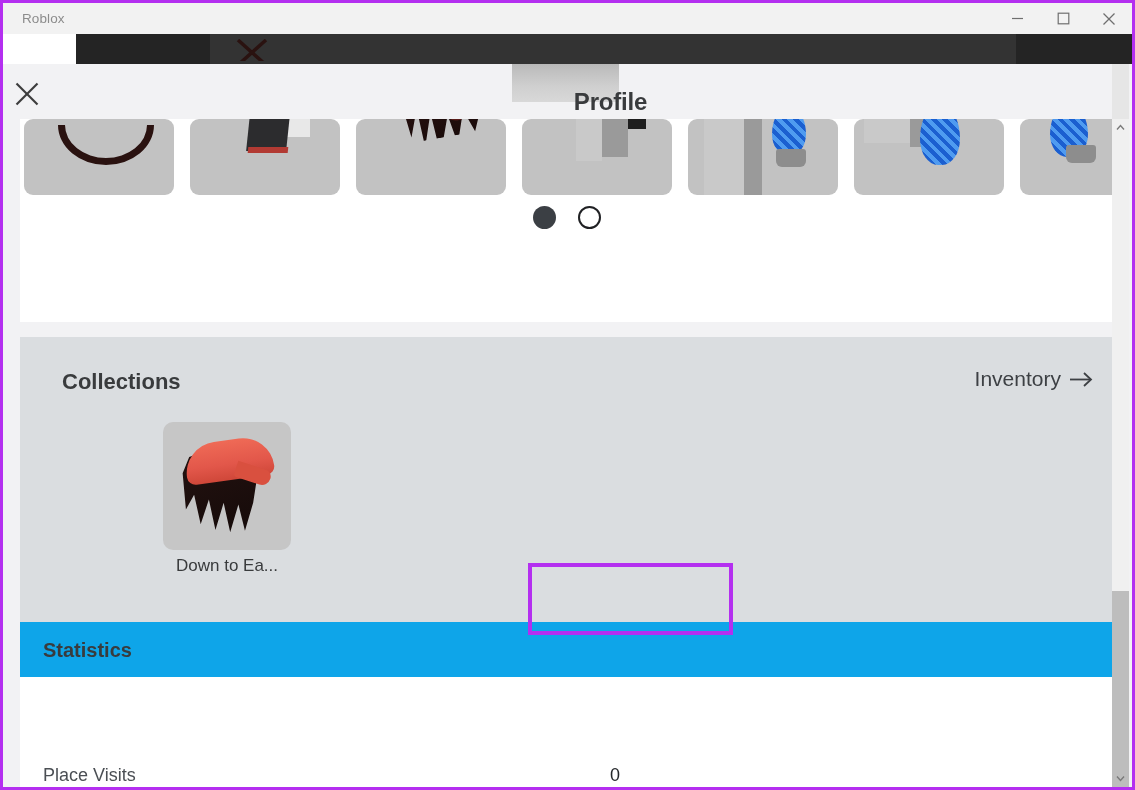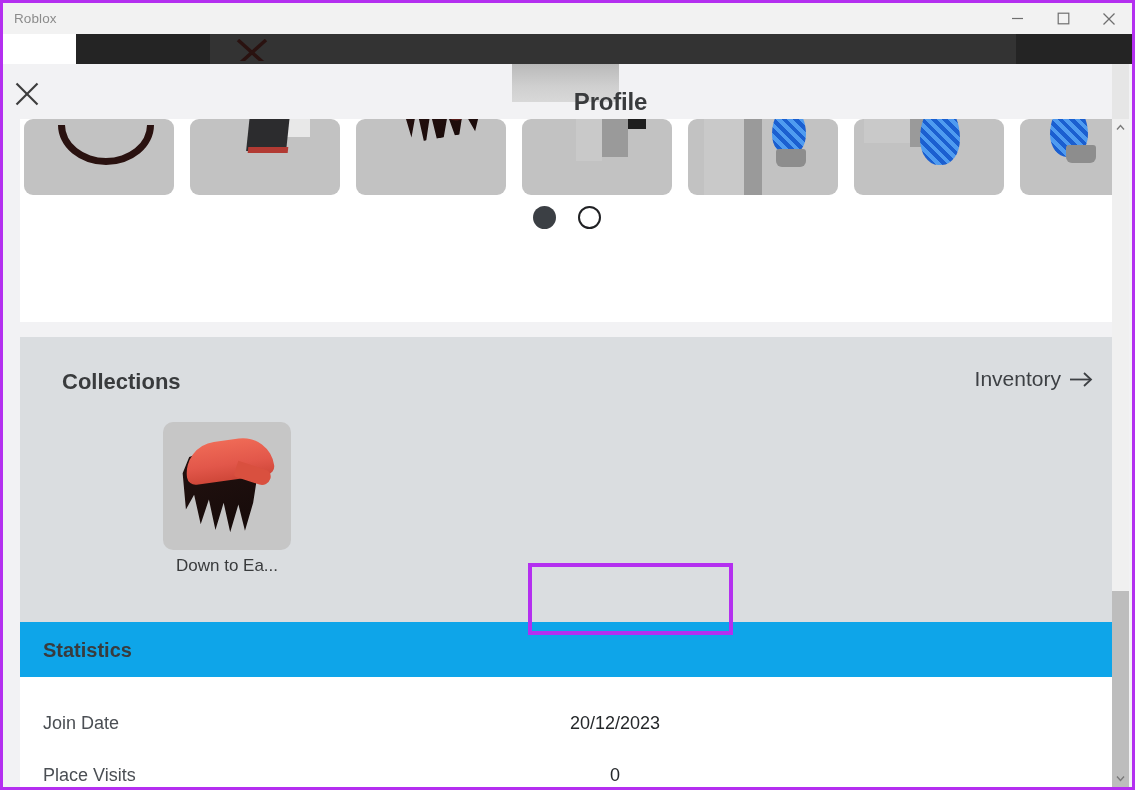--- a/index.html
+++ b/index.html
@@ -30,21 +30,21 @@
   .titlebar {
     position: absolute;
     left: 0; top: 0;
     width: 1129px;
     height: 31px;
     background: #f2f2f2;
     display: flex;
     align-items: center;
   }
   .titlebar-text {
-    margin-left: 11px;
+    margin-left: 19px;
     font-size: 13.5px;
     color: #8c8c8c;
     letter-spacing: 0.1px;
   }
   .win-controls {
     margin-left: auto;
     display: flex;
     height: 31px;
   }
   .win-btn {
@@ -539,24 +539,20 @@
             </div>
             <div class="collect-label">Down to Ea...</div>
           </div>
         </div>
       </div>
 
       <div class="stats-head">
         <div class="stats-title">Statistics</div>
       </div>
       <div class="stats-card">
-        <div class="stat-row r1">
-          <div class="stat-label">Join Date</div>
-          <div class="stat-value">20/12/2023</div>
-        </div>
         <div class="stat-row r2">
           <div class="stat-label">Place Visits</div>
           <div class="stat-value">0</div>
         </div>
       </div>
 
     </div>
   </div>
 
   <div class="annot-box"></div>

